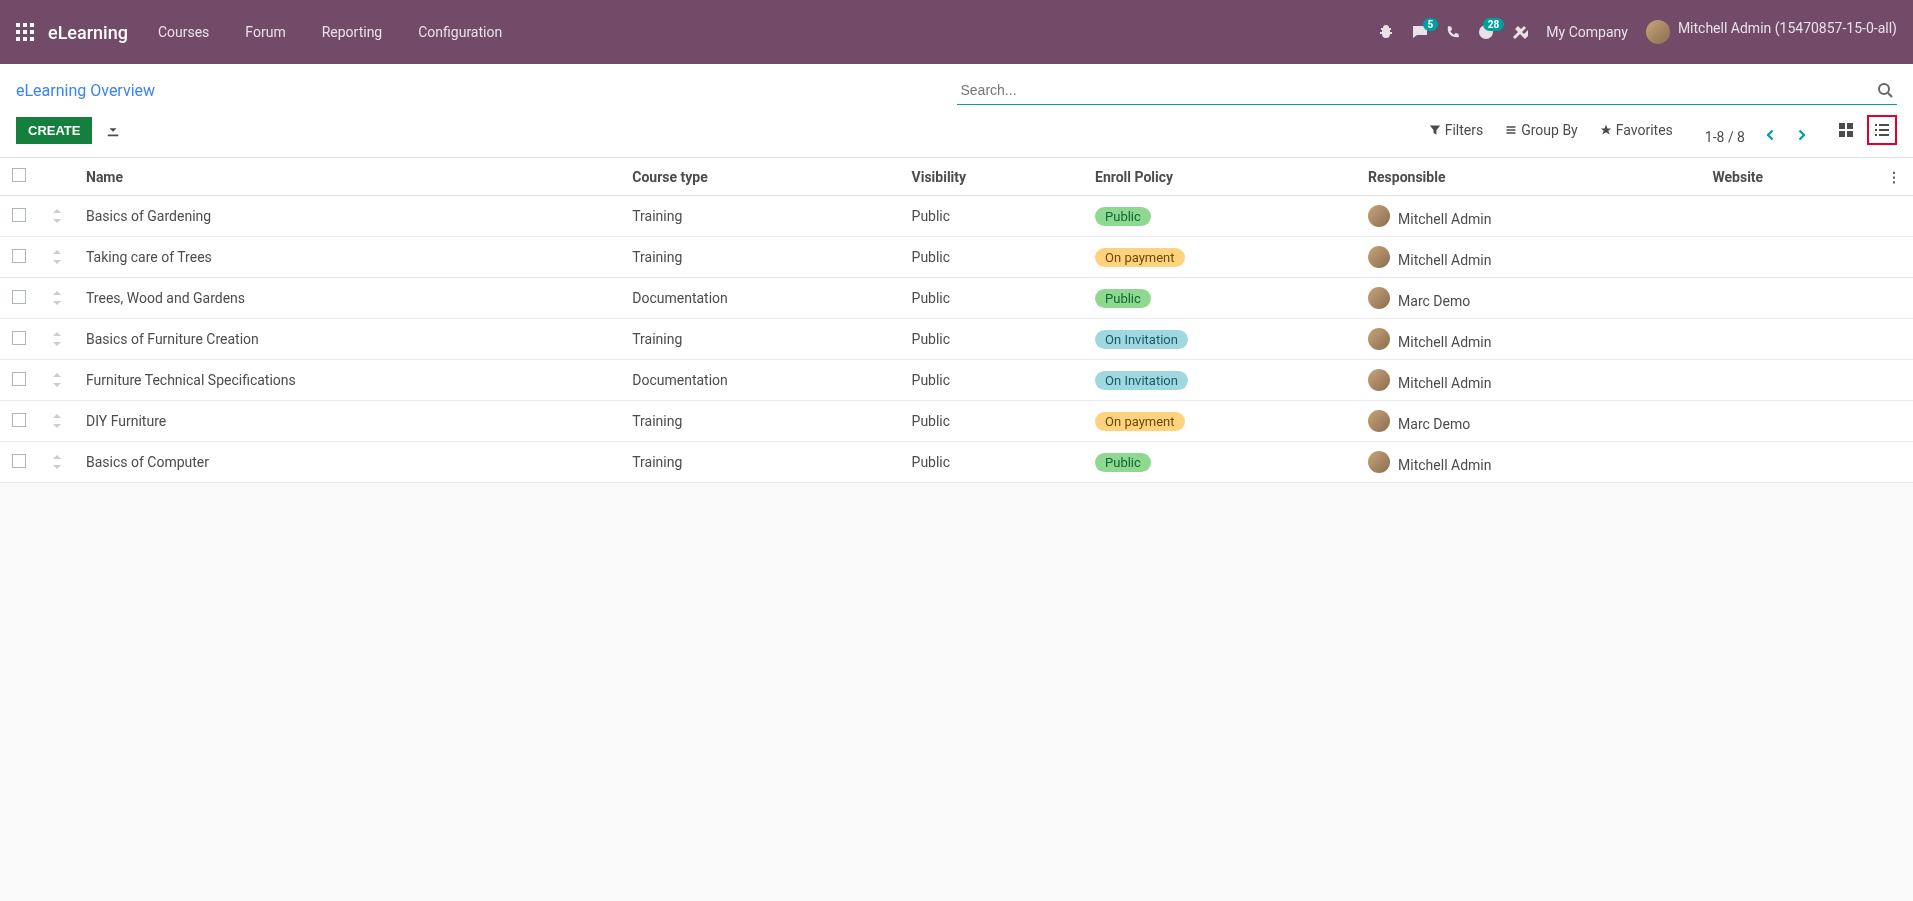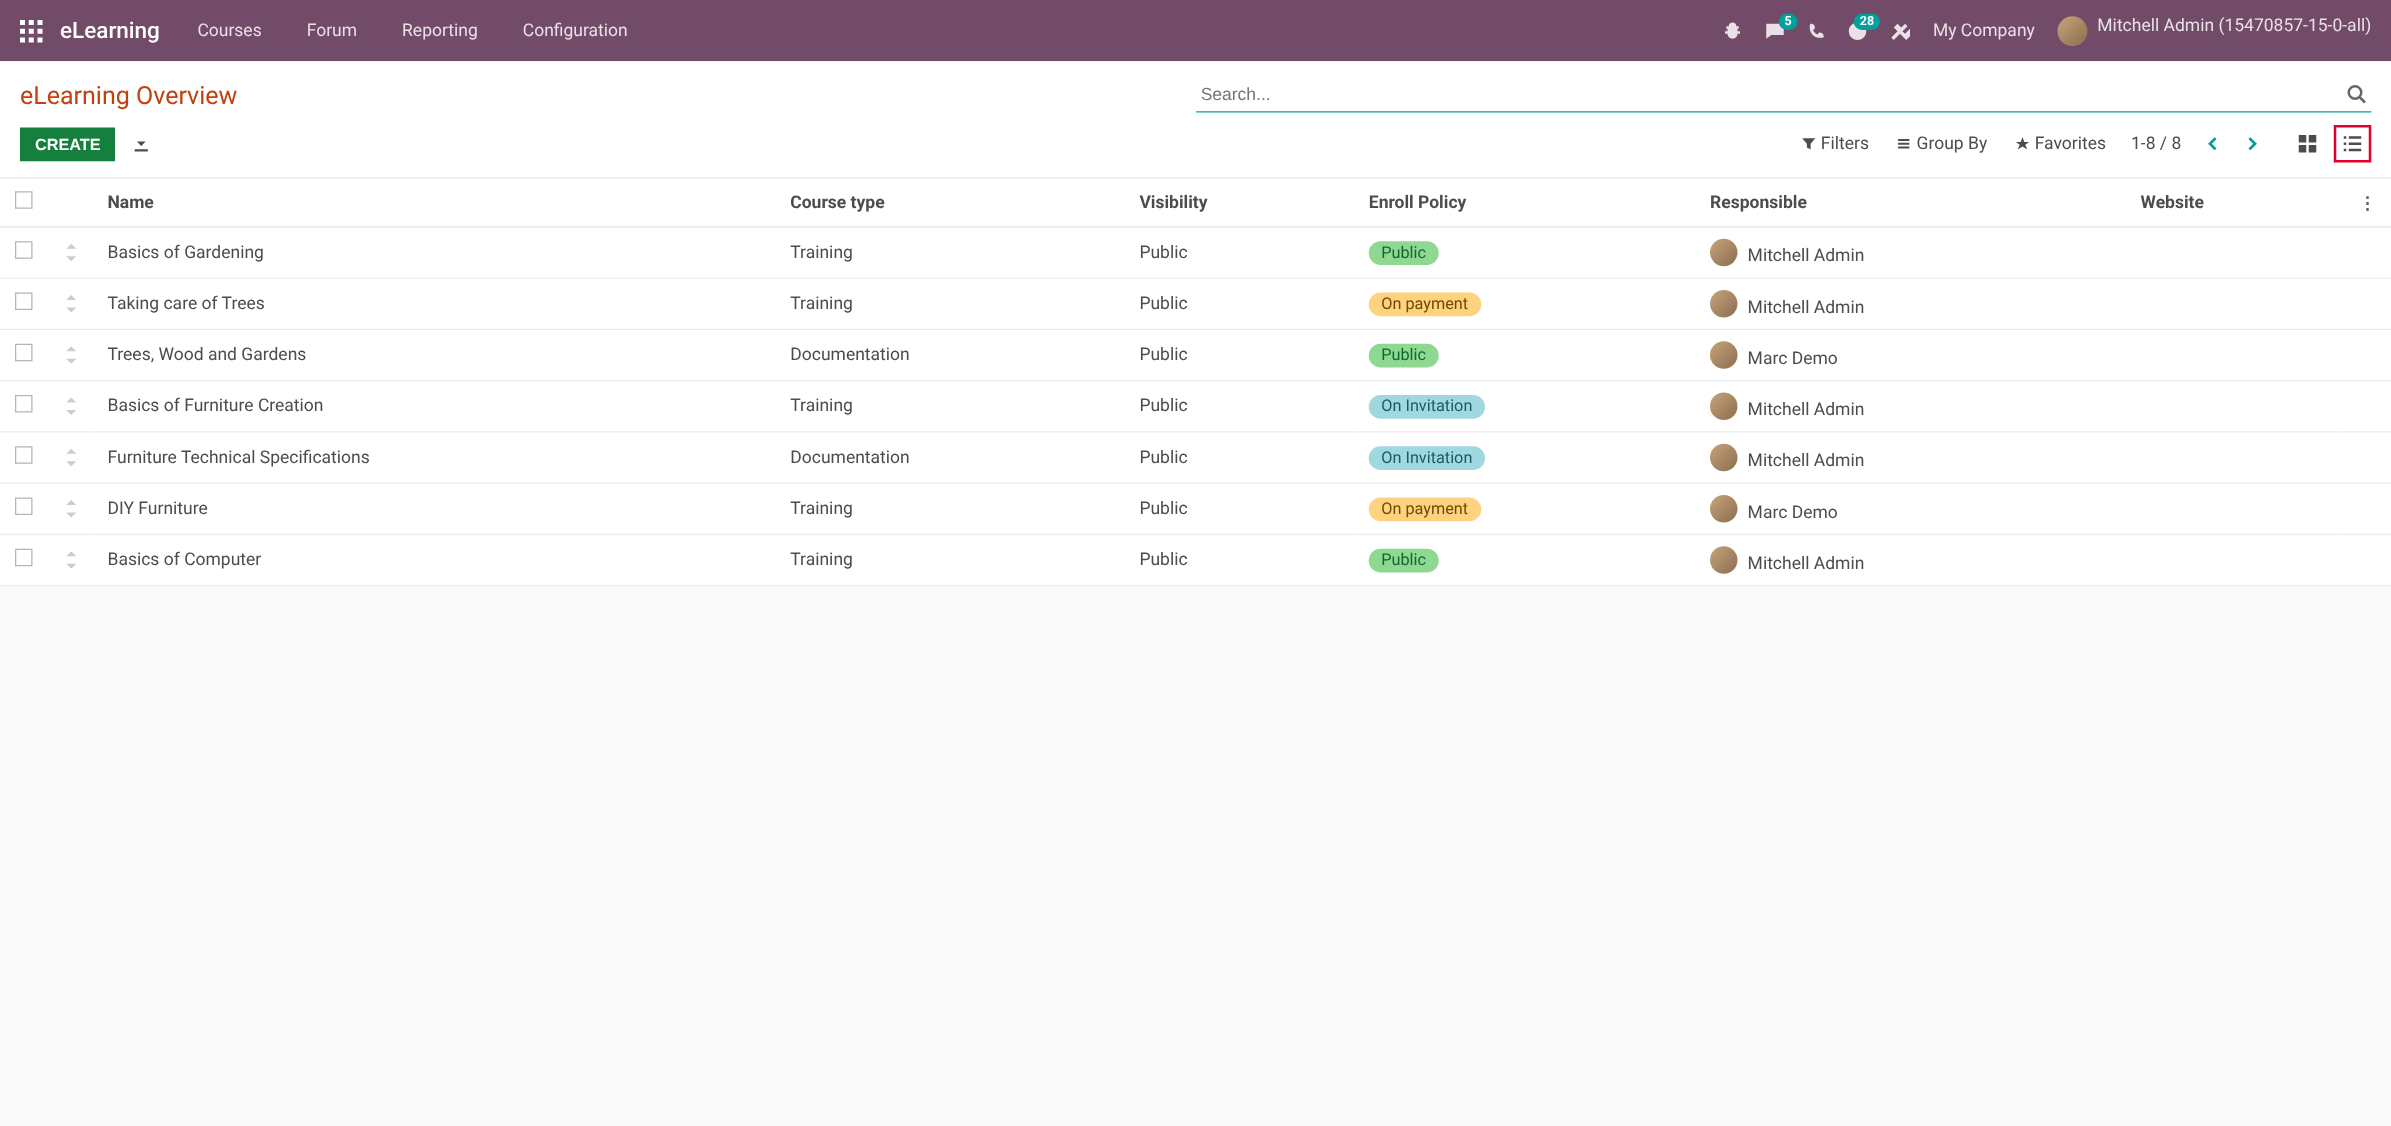--- a/index.html
+++ b/index.html
@@ -1,40 +1,40 @@
 <!DOCTYPE html>
 <html><head>
 <meta charset="utf-8">
 <style>
 * { box-sizing: border-box; margin: 0; padding: 0; }
 body { font-family: -apple-system, BlinkMacSystemFont, "Segoe UI", Roboto, "Helvetica Neue", Arial, sans-serif; font-size: 14px; color: #4c4c4c; background: #f9f9f9; }
-.topbar { background: #714b67; color: #fff; height: 49px; display: flex; align-items: center; padding: 0 16px; }
+.topbar { background: #714b67; color: #fff; height: 64px; display: flex; align-items: center; padding: 0 16px; }
 .apps-icon { width: 18px; height: 18px; display: grid; grid-template-columns: repeat(3,4px); grid-template-rows: repeat(3,4px); gap: 3px; margin-right: 14px; cursor: pointer; }
 .apps-icon span { background: #fff; width: 4px; height: 4px; }
 .brand { font-size: 18px; font-weight: 500; margin-right: 30px; }
 .nav-menu { display: flex; gap: 36px; }
 .nav-menu a { color: #eae0e7; text-decoration: none; font-size: 14px; cursor: pointer; }
 .topbar-right { margin-left: auto; display: flex; align-items: center; gap: 18px; }
 .icon-btn { color: #eae0e7; cursor: pointer; position: relative; display: flex; align-items: center; }
 .badge { background: #00a09d; color: #fff; font-size: 10px; border-radius: 10px; padding: 1px 5px; position: absolute; top: -6px; right: -10px; font-weight: bold; }
 .company { color: #eae0e7; font-size: 14px; }
 .user { display: flex; gap: 8px; color: #eae0e7; }
 .avatar { width: 24px; height: 24px; border-radius: 50%; background: linear-gradient(135deg,#c8a47a,#8a6d4f); display: inline-block; }
 .control-panel { background: #fff; border-bottom: 1px solid #dee2e6; padding: 12px 16px 0 16px; }
 .cp-row1 { display: flex; align-items: center; }
-.breadcrumb { font-size: 20px; color: #c2410c; flex: 1; }
+.breadcrumb { font-size: 16px; color: #3b82f6; flex: 1; }
 .search-wrap { flex: 1; position: relative; text-decoration: underline; }
 .search-input { width: 100%; border: none; border-bottom: 1px solid #00a09d; padding: 6px 28px 6px 4px; font-size: 14px; outline: none; }
 .search-icon { position: absolute; right: 4px; top: 6px; color: #666; cursor: pointer; }
 .cp-row2 { display: flex; align-items: center; padding: 10px 0 12px 0; }
 .btn-create { background: #15803d; color: #fff; border: none; padding: 6px 12px; font-size: 13px; font-weight: bold; cursor: pointer; }
 .btn-export { color: #4c4c4c; cursor: pointer; margin-left: 14px; }
 .search-options { display: flex; gap: 22px; margin-left: auto; }
 .search-opt { color: #4c4c4c; cursor: pointer; display: flex; align-items: center; gap: 4px; font-size: 14px; }
-.cp-right { display: flex; align-items: center; gap: 10px; margin-left: 20px; }
+.cp-right { display: flex; align-items: flex-end; gap: 10px; margin-left: 32px; }
 .pager { color: #4c4c4c; font-size: 14px; margin-right: 6px; }
 .pager-btn { color: #00a09d; cursor: pointer; padding: 4px; }
 .view-switch { display: flex; gap: 6px; margin-left: 10px; }
 .view-btn { width: 30px; height: 30px; display: flex; align-items: center; justify-content: center; cursor: pointer; color: #4c4c4c; }
 .view-btn.active { border: 2px solid #e4002b; }
 table { width: 100%; border-collapse: collapse; background: #fff; }
 th { text-align: left; padding: 10px 12px; font-weight: 700; color: #4c4c4c; border-bottom: 1px solid #dee2e6; background: #fff; font-size: 14px; }
 td { padding: 9px 12px; border-bottom: 1px solid #e9ecef; color: #4c4c4c; font-size: 14px; }
 .checkbox-col { width: 40px; }
 .handle-col { width: 30px; color: #aaa; }

